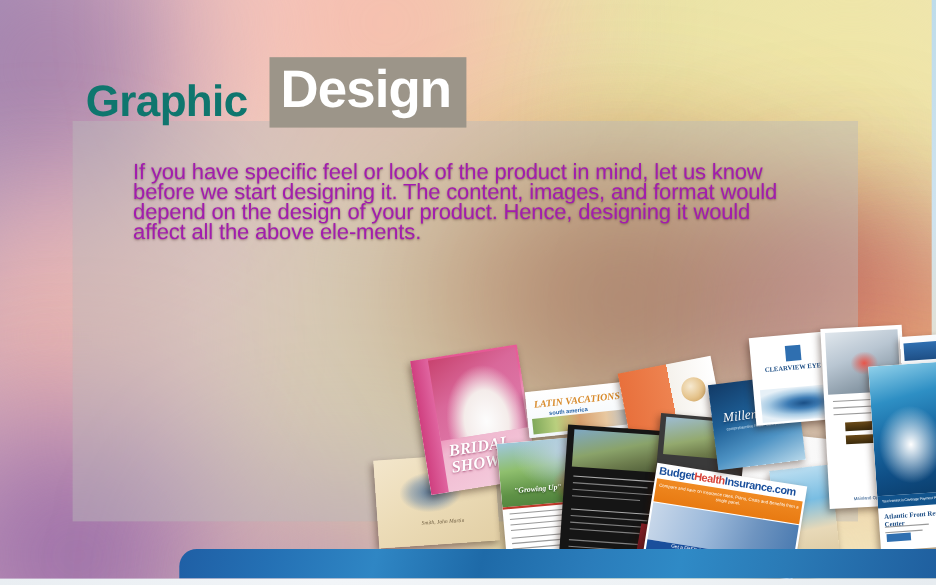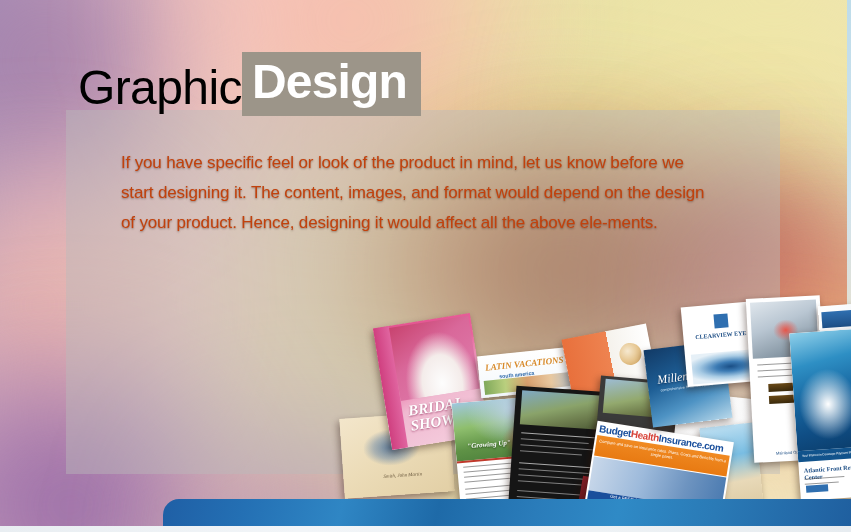--- a/index.html
+++ b/index.html
@@ -101,31 +101,31 @@
     position: absolute;
     left: 78px;
     top: 52px;
     display: flex;
     align-items: flex-end;
     line-height: 1;
     z-index: 20;
     white-space: nowrap;
   }
   .heading-word1 {
-    font-size: 48px;
-    font-weight: 400;
-    color: #000000;
+    font-size: 40px;
+    font-weight: 700;
+    color: #0f766e;
     letter-spacing: -0.6px;
     font-family: "Liberation Sans", sans-serif;
     padding-bottom: 4px;
   }
   .heading-box {
     background: #9c9589;
     padding: 6px 14px 10px 10px;
-    margin-left: 0;
+    margin-left: 20px;
   }
   .heading-word2 {
     font-size: 48px;
     font-weight: 700;
     color: #ffffff;
     letter-spacing: -0.8px;
     font-family: "Liberation Sans", sans-serif;
   }
 
   
@@ -138,23 +138,23 @@
     background: rgba(186,186,186,0.45);
     z-index: 10;
   }
 
   .copy {
     position: absolute;
     left: 121px;
     top: 148px;
     width: 590px;
     z-index: 25;
-    color: #c2410c;
-    font-size: 17px;
-    line-height: 30px;
+    color: #a21caf;
+    font-size: 20px;
+    line-height: 18px;
     text-shadow: 0 1px 2px rgba(60,30,20,0.45);
     letter-spacing: -0.15px;
   }
   .copy p { margin: 0; }
   .copy p.para2 { margin-top: 22px; }
 
   
   .collage {
     position: absolute;
     left: 352px;

